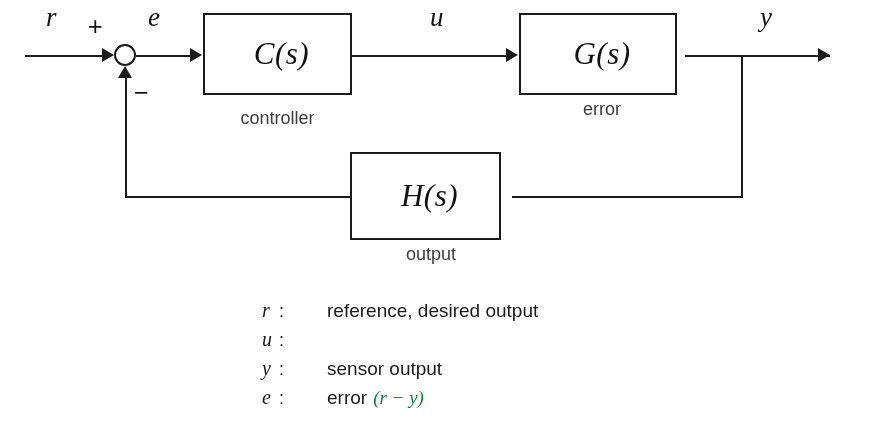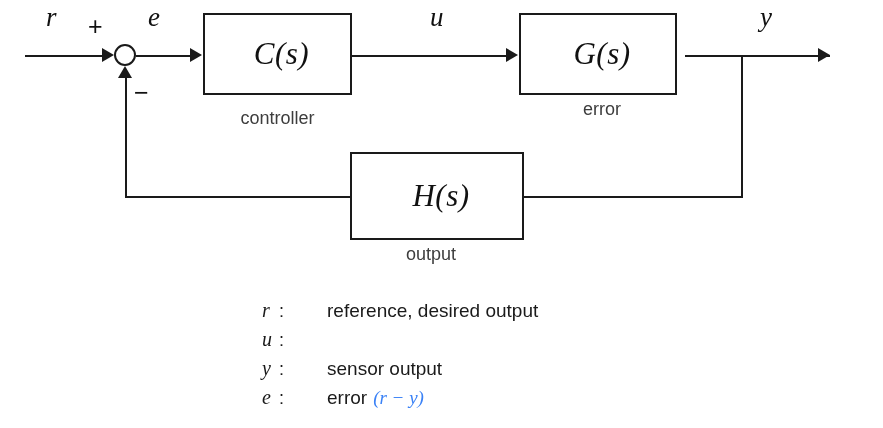--- a/index.html
+++ b/index.html
@@ -41,21 +41,21 @@
         font-size:25px;color:#111;line-height:1;}
 
   
   #legend{position:absolute;left:262px;top:299px;}
   .leg-row{height:29px;display:flex;align-items:baseline;white-space:nowrap;}
   .leg-var{font-family:"Liberation Serif", serif;font-style:italic;
            font-size:20px;color:#1a1a1a;display:inline-block;width:15px;}
   .leg-sep{font-size:18px;color:#1a1a1a;margin:0 6px 0 2px;}
   .leg-txt{font-family:"Liberation Sans", sans-serif;font-size:19px;color:#1a1a1a;margin-left:37px;}
   .leg-math{font-family:"Liberation Serif", serif;font-style:italic;
-            font-size:19px;color:#3b82f6;}
+            font-size:19px;color:#15803d;}
 </style>
 </head>
 <body>
 
 <div id="diagram">
 
   <div class="wire-h" style="left:25px;top:55px;width:78px;"></div>
   <div class="arrow-r" style="left:102px;top:48px;"></div>
 
   <div class="sum" style="left:114px;top:44px;width:22px;height:22px;"></div>
@@ -76,21 +76,21 @@
   </div>
   <div class="caption" style="left:519px;top:99px;width:166px;">error</div>
 
   <div class="wire-h" style="left:685px;top:55px;width:145px;"></div>
   <div class="arrow-r" style="left:818px;top:48px;"></div>
 
   <div class="wire-v" style="left:741px;top:55px;height:143px;"></div>
 
   <div class="wire-h" style="left:512px;top:196px;width:231px;"></div>
 
-  <div class="block" style="left:350px;top:152px;width:174px;height:88px;">
+  <div class="block" style="left:350px;top:152px;width:151px;height:88px;">
     <span class="tf">H(s)</span>
   </div>
   <div class="caption" style="left:350px;top:244px;width:162px;">output</div>
 
   <div class="wire-h" style="left:125px;top:196px;width:227px;"></div>
 
   <div class="wire-v" style="left:125px;top:78px;height:120px;"></div>
   <div class="arrow-u" style="left:118px;top:66px;"></div>
 
   <div class="sig" style="left:46px;top:2px;">r</div>

